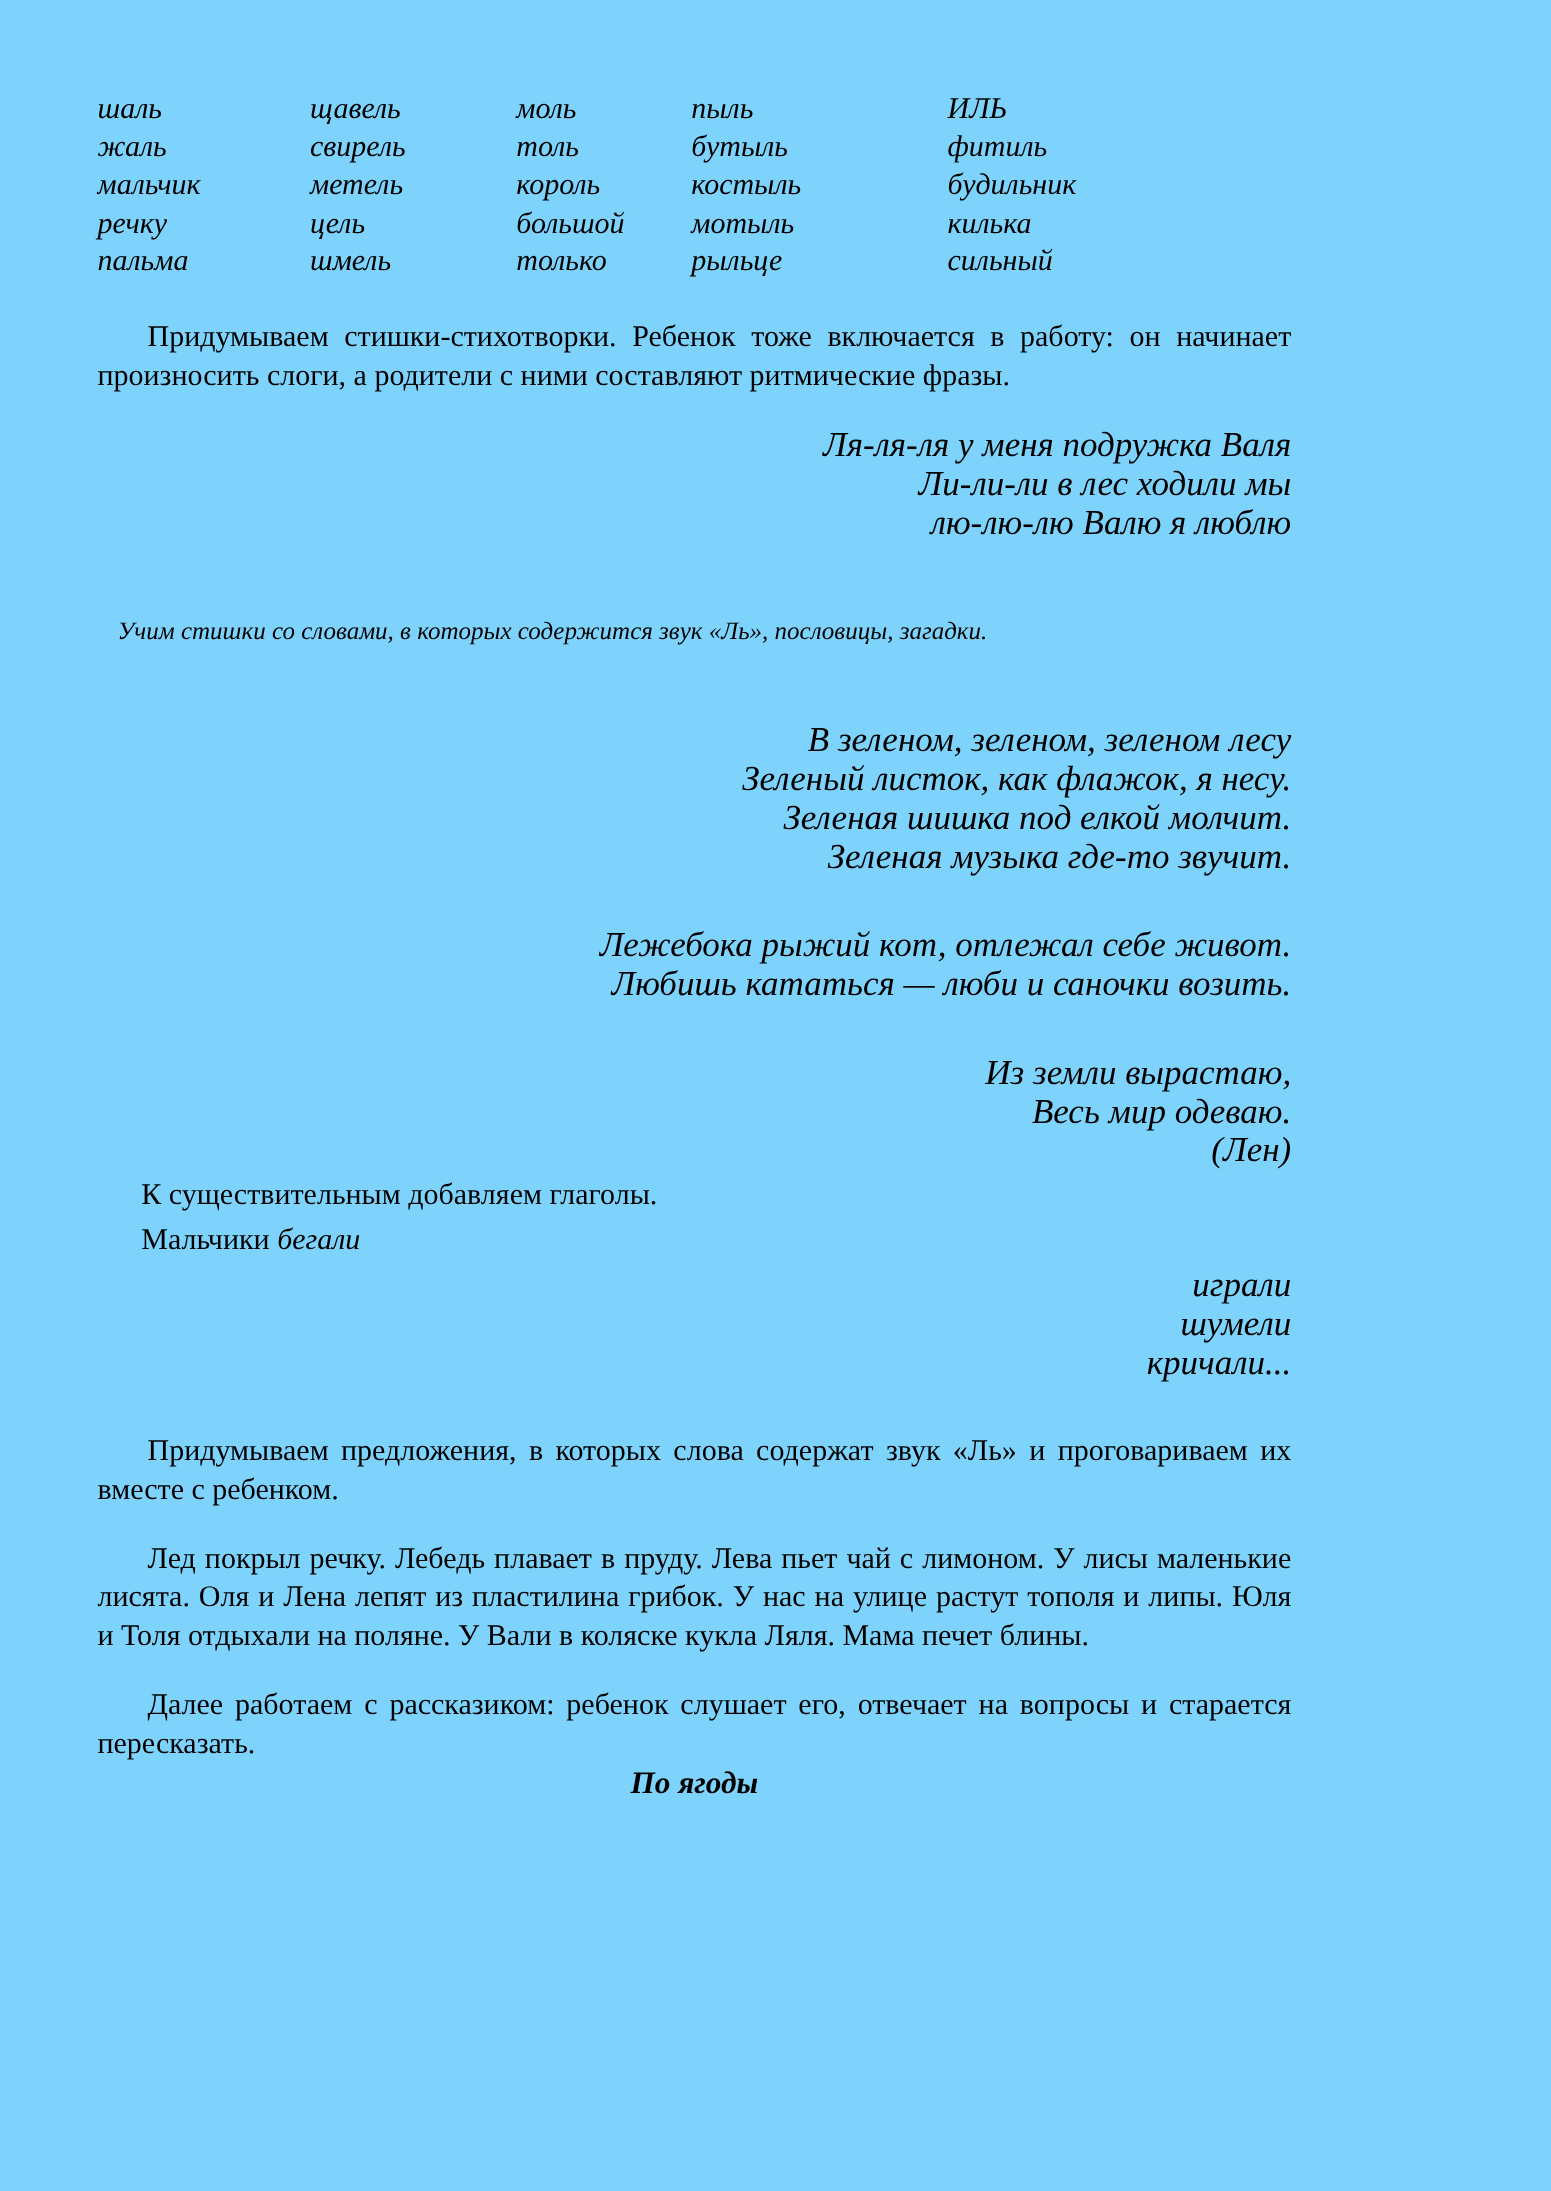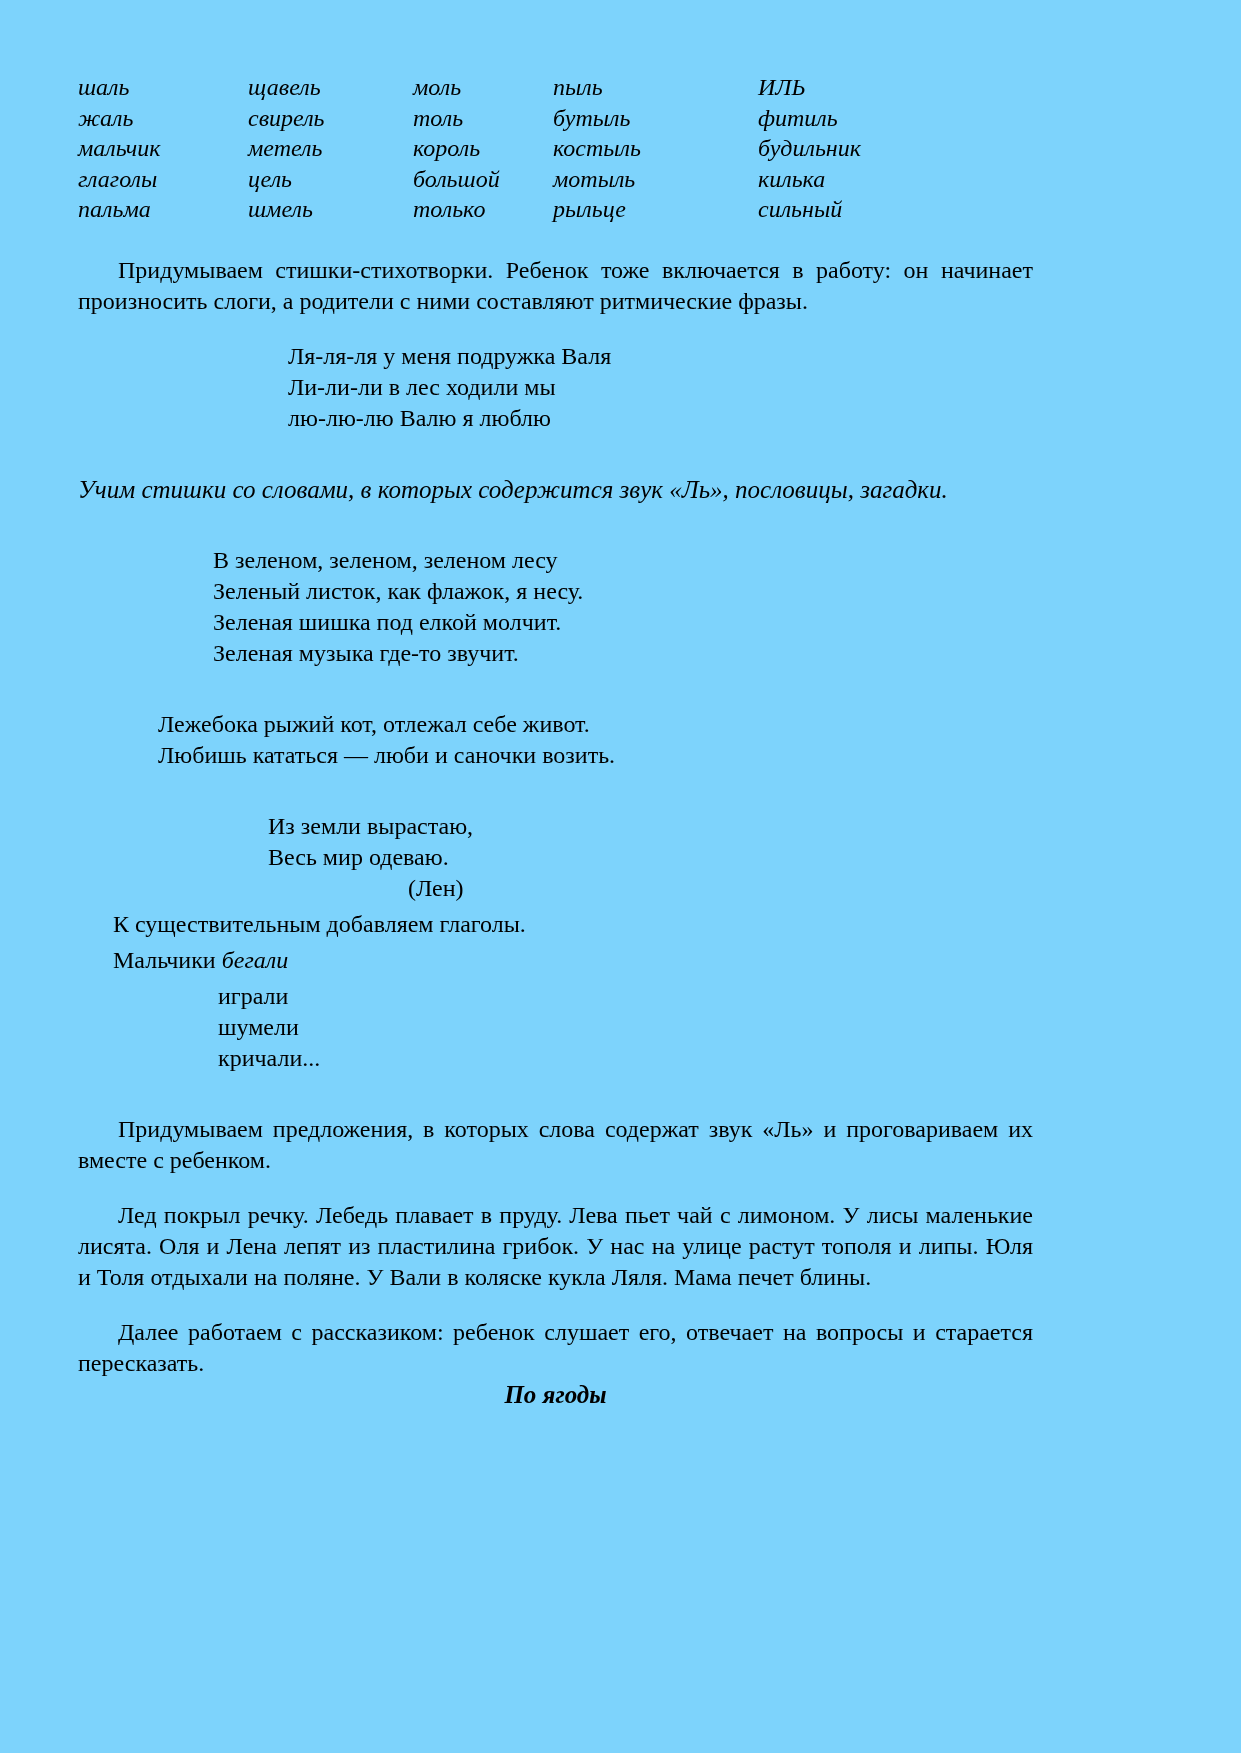--- a/index.html
+++ b/index.html
@@ -60,39 +60,41 @@
     font-family: Liberation Serif, serif;
   }
   .para.last-line-natural { text-align-last: left; }
 
   .spacer-30 { height: 30px; }
   .spacer-24 { height: 24px; }
   .spacer-40 { height: 40px; }
 
   
   .verse {
-    font-size: 24px;
-    line-height: 31px;
-    margin: 0;
+    font-style: italic;
+    font-size: 28px;
+    line-height: 31px;
+    margin: 0;
+    text-align: right;
   }
   .verse-line { white-space: pre; }
 
   .indent-210 { padding-left: 210px; }
   .indent-135 { padding-left: 135px; }
   .indent-80  { padding-left: 80px; }
   .indent-190 { padding-left: 190px; }
   .indent-330 { padding-left: 330px; }
   .indent-30  { padding-left: 30px; }
   .indent-140 { padding-left: 140px; }
 
   .lead-italic {
     font-style: italic;
-    font-size: 25px;
-    line-height: 31px;
-    margin: 0;
+    font-size: 20px;
+    line-height: 31px;
+    margin: 16px;
     text-align: left;
   }
 
   
   .story-title {
     font-style: italic;
     font-weight: bold;
     font-size: 25px;
     line-height: 32px;
     text-align: center;
@@ -129,21 +131,21 @@
           <td class="col-4">фитиль</td>
         </tr>
         <tr>
           <td class="col-0">мальчик</td>
           <td class="col-1">метель</td>
           <td class="col-2">король</td>
           <td class="col-3">костыль</td>
           <td class="col-4">будильник</td>
         </tr>
         <tr>
-          <td class="col-0">глаголы</td>
+          <td class="col-0">речку</td>
           <td class="col-1">цель</td>
           <td class="col-2">большой</td>
           <td class="col-3">мотыль</td>
           <td class="col-4">килька</td>
         </tr>
         <tr>
           <td class="col-0">пальма</td>
           <td class="col-1">шмель</td>
           <td class="col-2">только</td>
           <td class="col-3">рыльце</td>

